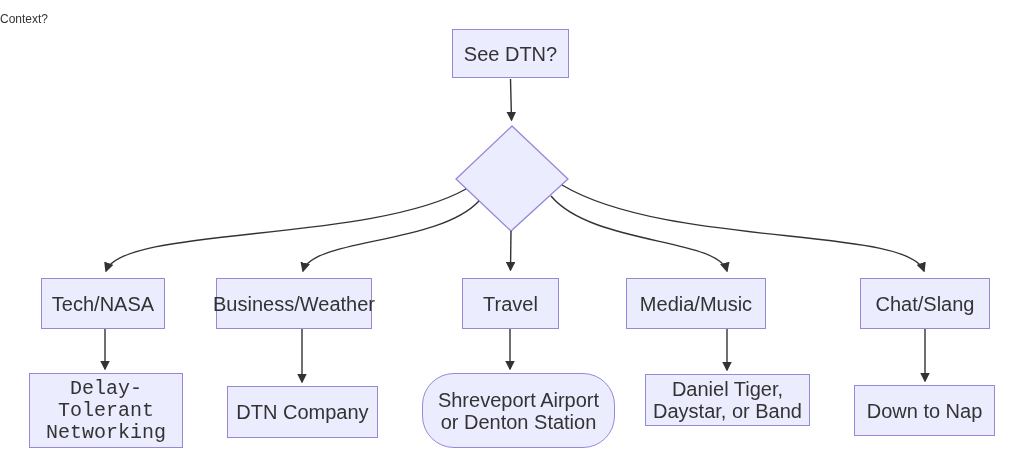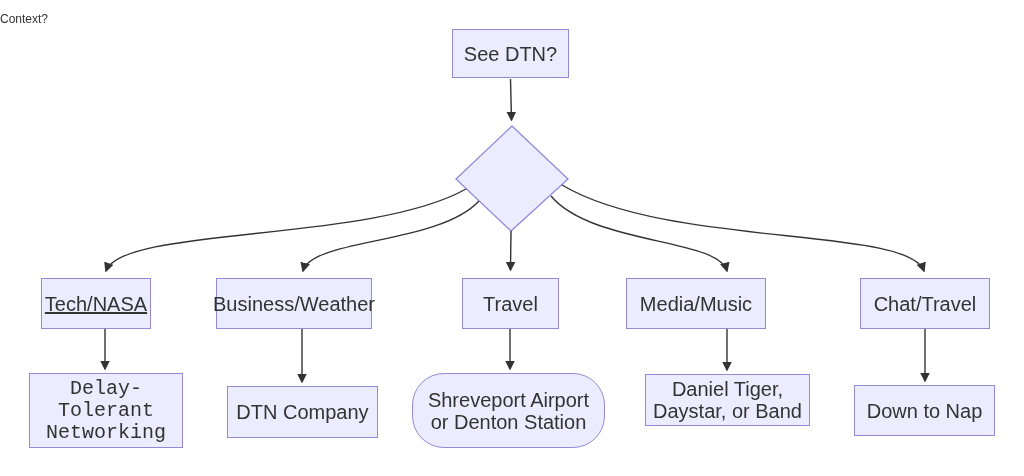--- a/index.html
+++ b/index.html
@@ -53,28 +53,28 @@
     display: flex;
     align-items: center;
     justify-content: center;
     text-align: center;
     font-size: 12px;
     background: transparent;
     margin-top: 12px;
   }
   
   .n-root       { left: 452px; top: 29px;  width: 117px; height: 49px; }
-  .n-tech       { left: 41px;  top: 278px; width: 110px; height: 51px; text-decoration: underline; }
+  .n-tech       { left: 41px;  top: 278px; width: 124px; height: 51px; }
   .n-business   { left: 216px; top: 278px; width: 156px; height: 51px; }
   .n-travel     { left: 462px; top: 278px; width: 97px;  height: 51px; }
   .n-media      { left: 626px; top: 278px; width: 140px; height: 51px; }
   .n-chat       { left: 860px; top: 278px; width: 130px; height: 51px; }
   .n-delay      { left: 29px;  top: 373px; width: 154px; height: 75px; font-family: Liberation Mono, monospace; }
   .n-dtnco      { left: 227px; top: 386px; width: 151px; height: 52px; }
-  .n-shreveport { left: 412px; top: 373px; width: 193px; height: 75px; border-radius: 32px; }
+  .n-shreveport { left: 422px; top: 373px; width: 193px; height: 75px; border-radius: 32px; }
   .n-daniel     { left: 645px; top: 374px; width: 165px; height: 52px; }
   .n-nap        { left: 854px; top: 385px; width: 141px; height: 51px; }
 </style>
 </head>
 <body>
 
 <div class="canvas">
 
   <svg class="edge-layer" viewBox="0 0 1024 476" xmlns="http://www.w3.org/2000/svg">
     <defs>
@@ -101,21 +101,21 @@
   </svg>
 
   <div class="node n-root">See DTN?</div>
 
   <div class="diamond-label">Context?</div>
 
   <div class="node n-tech">Tech/NASA</div>
   <div class="node n-business">Business/Weather</div>
   <div class="node n-travel">Travel</div>
   <div class="node n-media">Media/Music</div>
-  <div class="node n-chat">Chat/Travel</div>
+  <div class="node n-chat">Chat/Slang</div>
 
   <div class="node n-delay">Delay-Tolerant
 Networking</div>
   <div class="node n-dtnco">DTN Company</div>
   <div class="node n-shreveport">Shreveport Airport
 or Denton Station</div>
   <div class="node n-daniel">Daniel Tiger,
 Daystar, or Band</div>
   <div class="node n-nap">Down to Nap</div>
 

